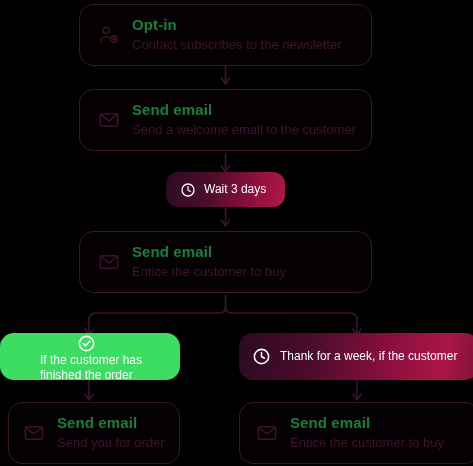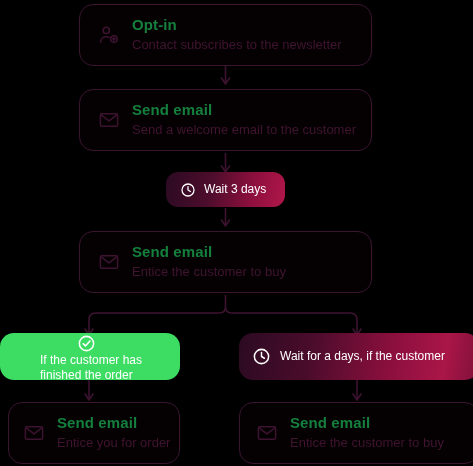--- a/index.html
+++ b/index.html
@@ -196,34 +196,34 @@
   </div>
 
   <div class="badge badge-wait-wide" style="left:239px; top:333px; width:240px; height:47px; padding:0 8px 0 12px;">
     <div class="badge-icon" style="width:20px; height:20px; margin-right:9px;">
       <svg width="19" height="19" viewBox="0 0 24 24" fill="none" stroke="currentColor" stroke-width="1.9" stroke-linecap="round" stroke-linejoin="round">
         <circle cx="12" cy="12" r="9"></circle>
         <path d="M12 6.8 V12 L15.6 14.2"></path>
       </svg>
     </div>
     <div>
-      <div class="badge-label nowrap">Wait for a days, if the customer</div>
+      <div class="badge-label nowrap">Thank for a week, if the customer</div>
     </div>
   </div>
 
   <div class="card" style="left:8px; top:402px; width:172px; height:62px; padding:0 0 0 12px;">
     <div class="card-icon" style="width:26px; height:26px; margin-right:10px;">
       <svg width="22" height="22" viewBox="0 0 24 24" fill="none" stroke="currentColor" stroke-width="1.6" stroke-linecap="round" stroke-linejoin="round">
         <rect x="2.6" y="5.2" width="18.8" height="13.6" rx="1.6"></rect>
         <path d="M3.4 6.4 L12 13 L20.6 6.4"></path>
       </svg>
     </div>
     <div class="card-text">
       <div class="card-title">Send email</div>
-      <div class="card-sub">Entice you for order</div>
+      <div class="card-sub">Send you for order</div>
     </div>
   </div>
 
   <div class="card" style="left:239px; top:402px; width:240px; height:62px; padding:0 0 0 14px;">
     <div class="card-icon" style="width:26px; height:26px; margin-right:10px;">
       <svg width="22" height="22" viewBox="0 0 24 24" fill="none" stroke="currentColor" stroke-width="1.6" stroke-linecap="round" stroke-linejoin="round">
         <rect x="2.6" y="5.2" width="18.8" height="13.6" rx="1.6"></rect>
         <path d="M3.4 6.4 L12 13 L20.6 6.4"></path>
       </svg>
     </div>

